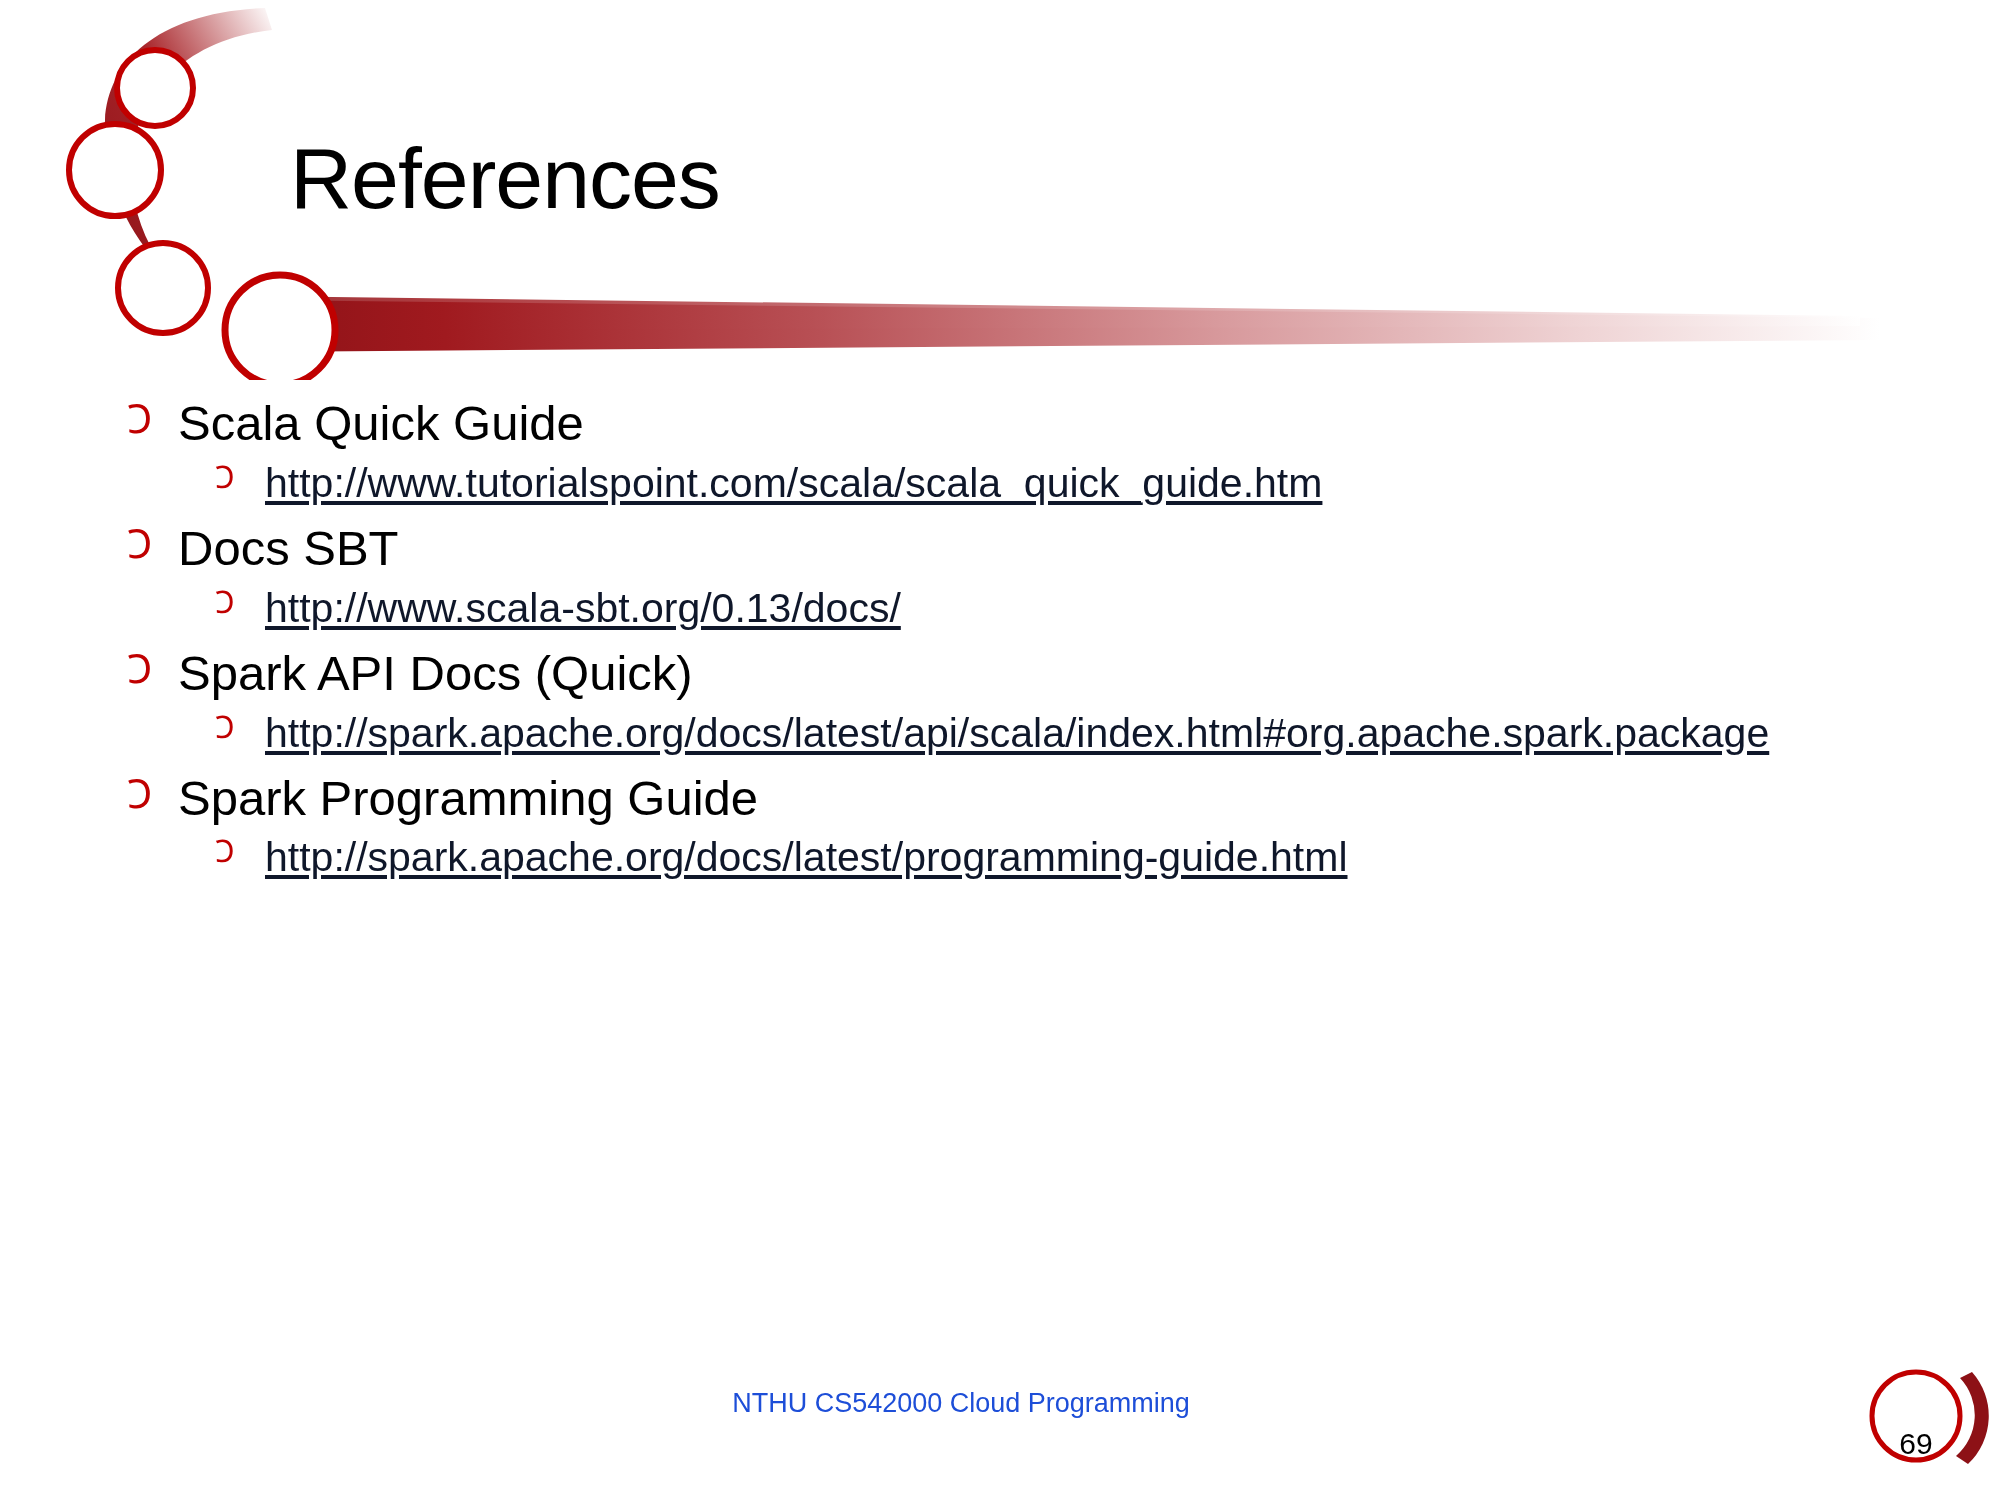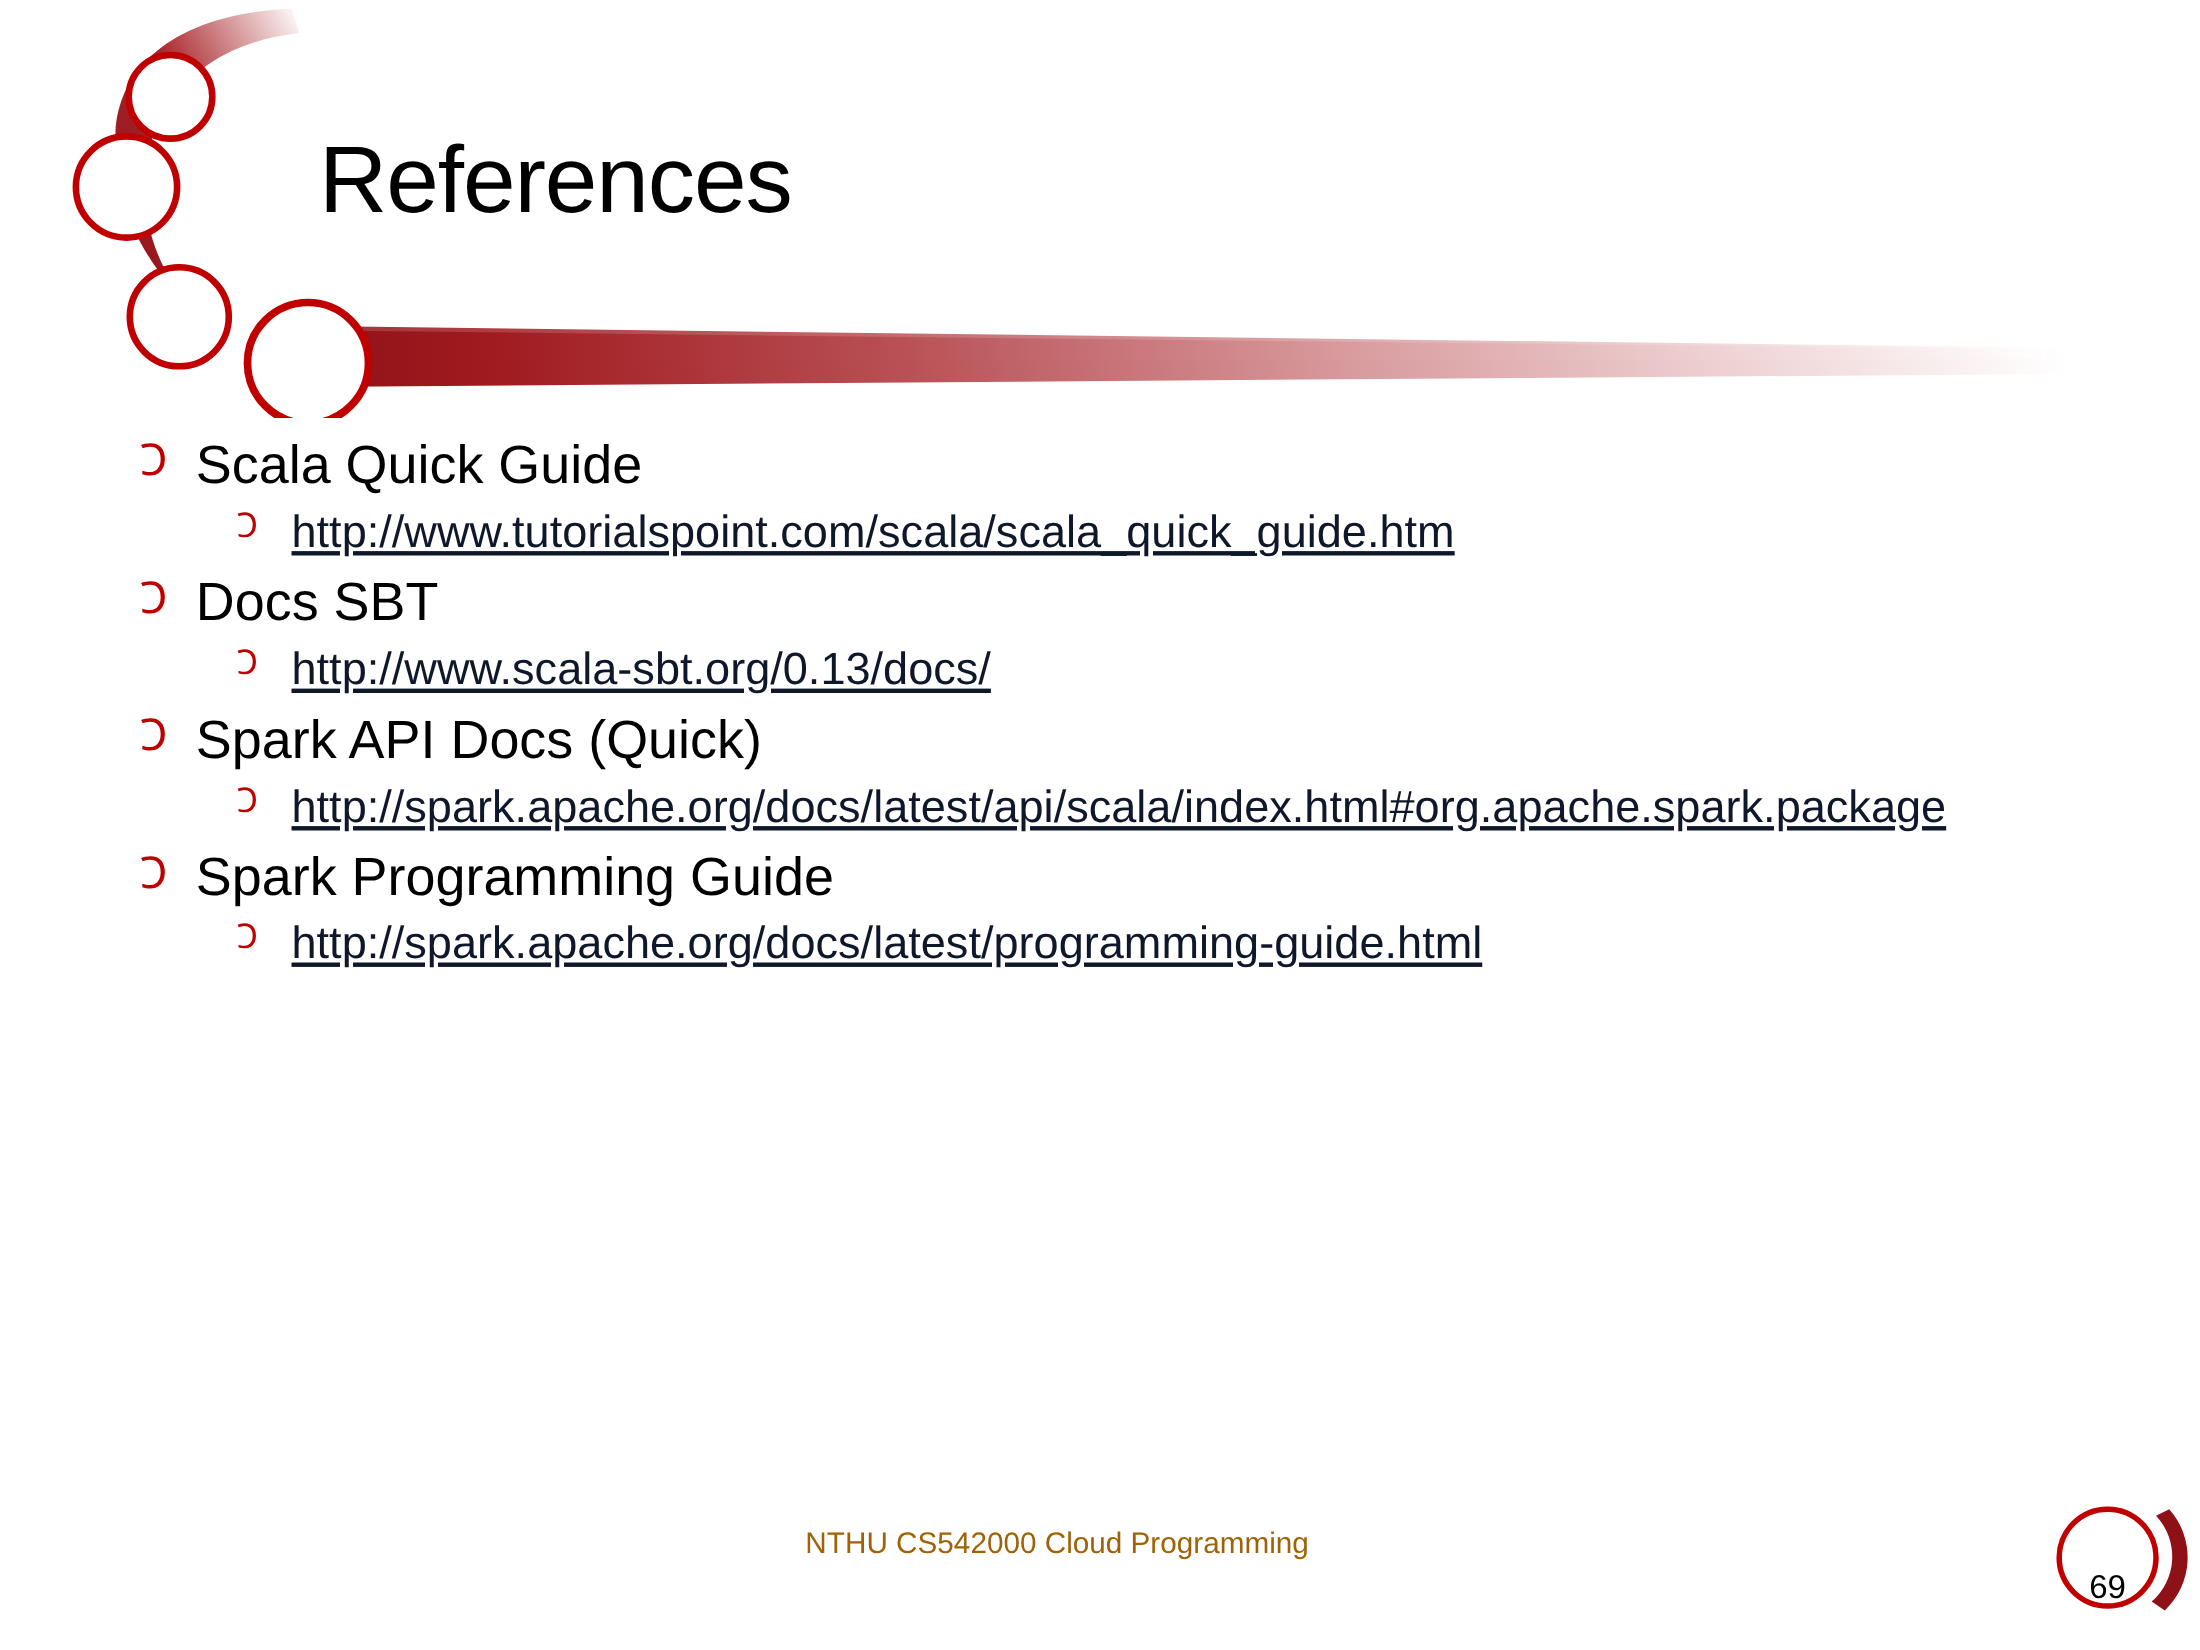--- a/index.html
+++ b/index.html
@@ -22,21 +22,21 @@
     top: 0;
     width: 2000px;
     height: 380px;
     pointer-events: none;
   }
 
   
   .title {
     position: absolute;
     left: 290px;
-    top: 115px;
+    top: 129px;
     font-size: 86px;
     color: #000000;
     letter-spacing: -1px;
     white-space: nowrap;
   }
 
   
   .content {
     position: absolute;
     left: 105px;
@@ -84,21 +84,21 @@
   }
 
   
   .footer-text {
     position: absolute;
     left: 0;
     top: 1388px;
     width: 1922px;
     text-align: center;
     font-size: 27px;
-    color: #a16207;
+    color: #1d4ed8;
   }
   .page-number {
     position: absolute;
     right: 0;
     top: 1360px;
     width: 140px;
     text-align: center;
   }
   .page-number .num {
     position: absolute;

